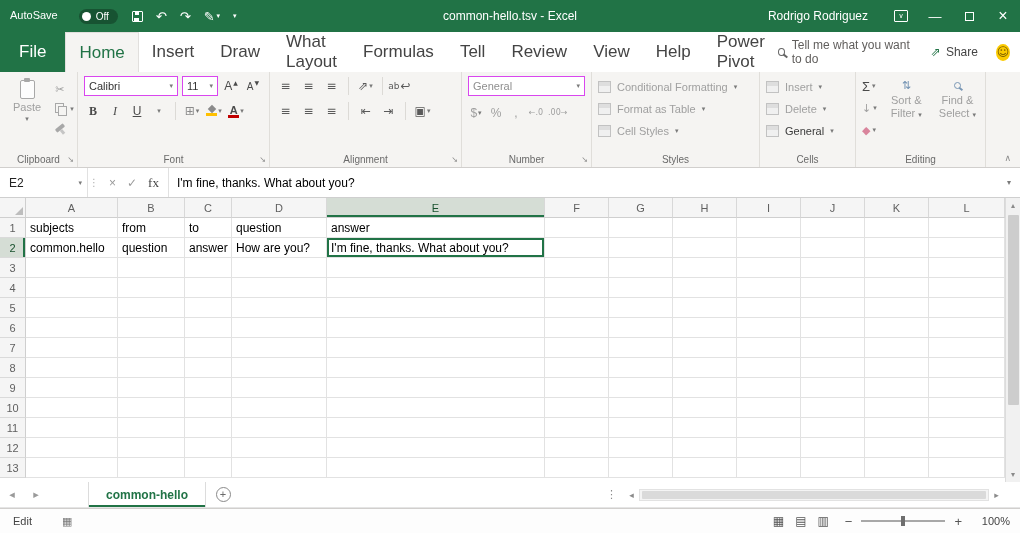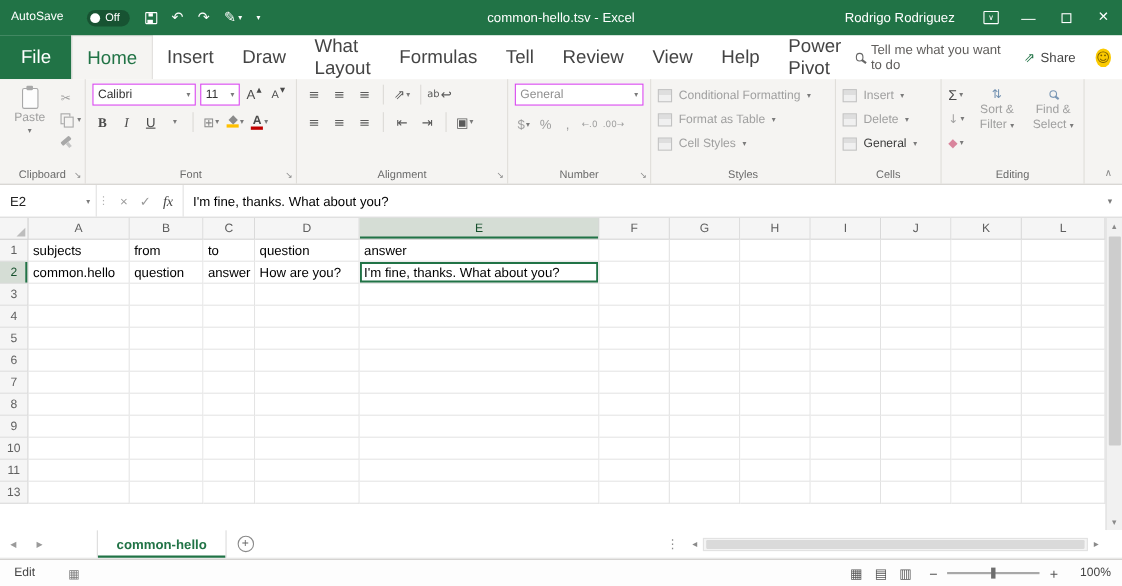--- a/index.html
+++ b/index.html
@@ -96,21 +96,21 @@
 .collapse{position:absolute;right:9px;bottom:4px;color:#8a8a8a;font-size:9px;font-family:"DejaVu Sans",sans-serif}
 .rg-fill{flex:1;border-right:none}
 
 
 .fbar{flex:0 0 30px;background:#fff;border-bottom:1px solid #cfcfcf;display:flex;align-items:stretch}
 .namebox{width:88px;border-right:1px solid #e1e1e1;display:flex;align-items:center;padding:0 5px 0 9px;font-size:12px;color:#222}
 .namebox .carr{margin-left:auto}
 .fdots{width:12px;display:flex;align-items:center;justify-content:center;color:#b0b0b0;font-size:10px}
 .fxbtns{display:flex;align-items:center;gap:11px;padding:0 9px;border-right:1px solid #e1e1e1}
 .fxgray{color:#9a9a9a;font-size:12px}
-.fx{font-family:"Liberation Serif",serif;font-style:italic;color:#444;font-size:13px}
+.fx{font-family:"Liberation Serif",serif;color:#444;font-size:13px}
 .fcontent{flex:1;display:flex;align-items:center;padding:0 8px;font-size:12px;color:#000;white-space:nowrap;overflow:hidden}
 .fexpand{width:22px;display:flex;align-items:center;justify-content:center;color:#7a7a7a;font-size:8px;font-family:"DejaVu Sans",sans-serif}
 
 
 .gridwrap{flex:1;position:relative;background:#fff;overflow:hidden}
 .sheetarea{margin-right:15px}
 .colhdr-row{display:flex;height:20px}
 .corner{flex:0 0 26px;background:#f5f5f5;border-right:1px solid #cfcfcf;border-bottom:1px solid #cfcfcf;position:relative}
 .corner::after{content:"";position:absolute;right:2px;bottom:2px;border-left:8px solid transparent;border-bottom:8px solid #bdbdbd}
 .colh{background:#f5f5f5;border-right:1px solid #d8d8d8;border-bottom:1px solid #cfcfcf;display:flex;align-items:center;justify-content:center;font-size:11px;color:#5f5f5f}
@@ -599,20 +599,35 @@
           <div class="cell" style="width: 218px;"></div>
           <div class="cell" style="width: 64px;"></div>
           <div class="cell" style="width: 64px;"></div>
           <div class="cell" style="width: 64px;"></div>
           <div class="cell" style="width: 64px;"></div>
           <div class="cell" style="width: 64px;"></div>
           <div class="cell" style="width: 64px;"></div>
           <div class="cell" style="flex: 1 0 70px;"></div>
         </div>
         <div class="grow">
+          <div class="rowh">12</div>
+          <div class="cell" style="width: 92px;"></div>
+          <div class="cell" style="width: 67px;"></div>
+          <div class="cell" style="width: 47px;"></div>
+          <div class="cell" style="width: 95px;"></div>
+          <div class="cell" style="width: 218px;"></div>
+          <div class="cell" style="width: 64px;"></div>
+          <div class="cell" style="width: 64px;"></div>
+          <div class="cell" style="width: 64px;"></div>
+          <div class="cell" style="width: 64px;"></div>
+          <div class="cell" style="width: 64px;"></div>
+          <div class="cell" style="width: 64px;"></div>
+          <div class="cell" style="flex: 1 0 70px;"></div>
+        </div>
+        <div class="grow">
           <div class="rowh">13</div>
           <div class="cell" style="width: 92px;"></div>
           <div class="cell" style="width: 67px;"></div>
           <div class="cell" style="width: 47px;"></div>
           <div class="cell" style="width: 95px;"></div>
           <div class="cell" style="width: 218px;"></div>
           <div class="cell" style="width: 64px;"></div>
           <div class="cell" style="width: 64px;"></div>
           <div class="cell" style="width: 64px;"></div>
           <div class="cell" style="width: 64px;"></div>

